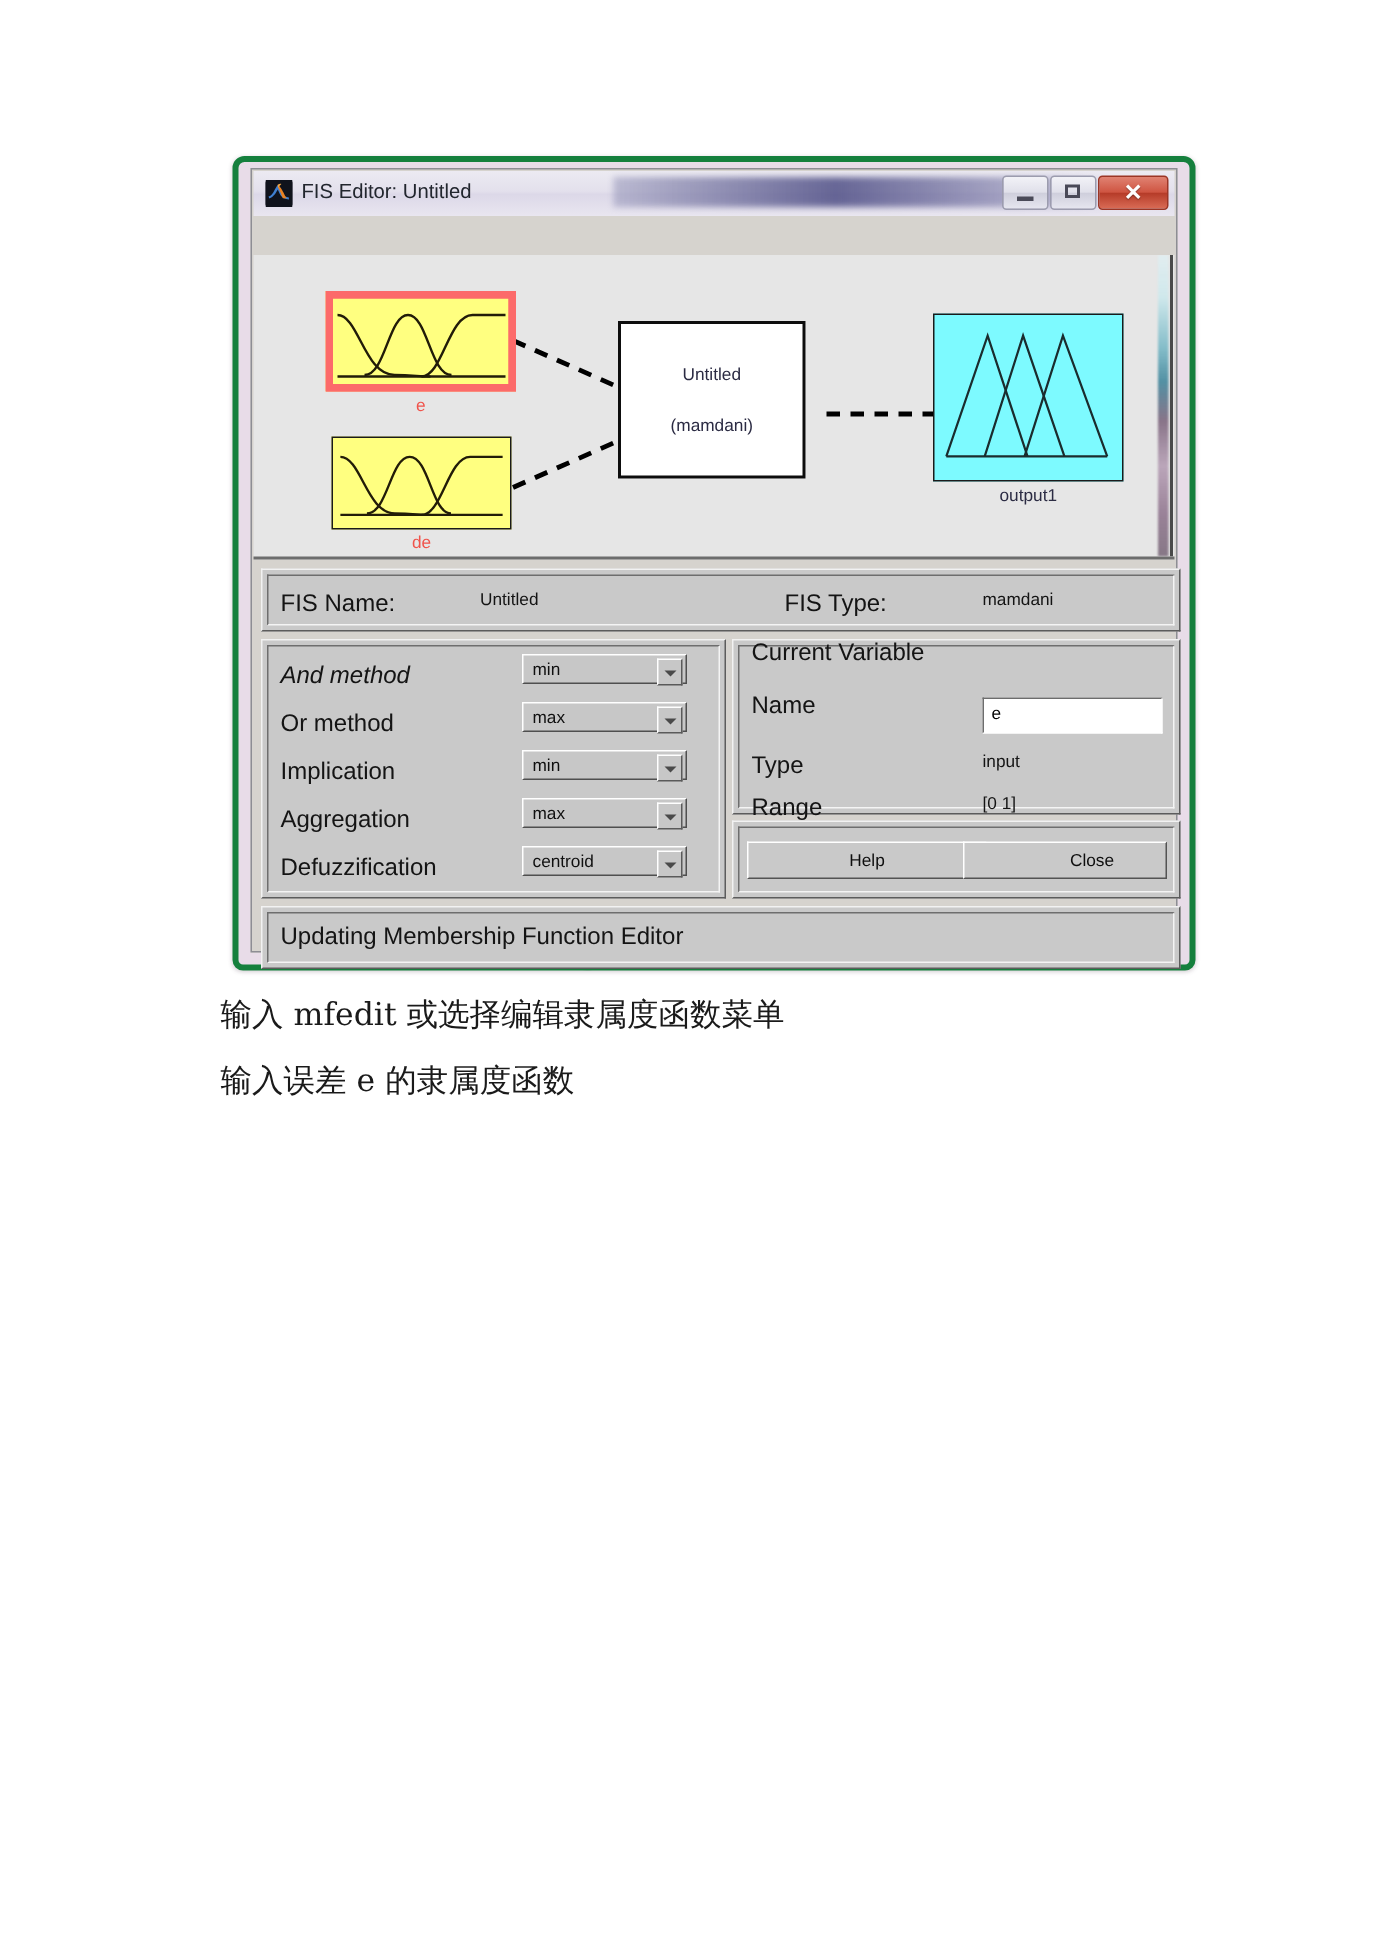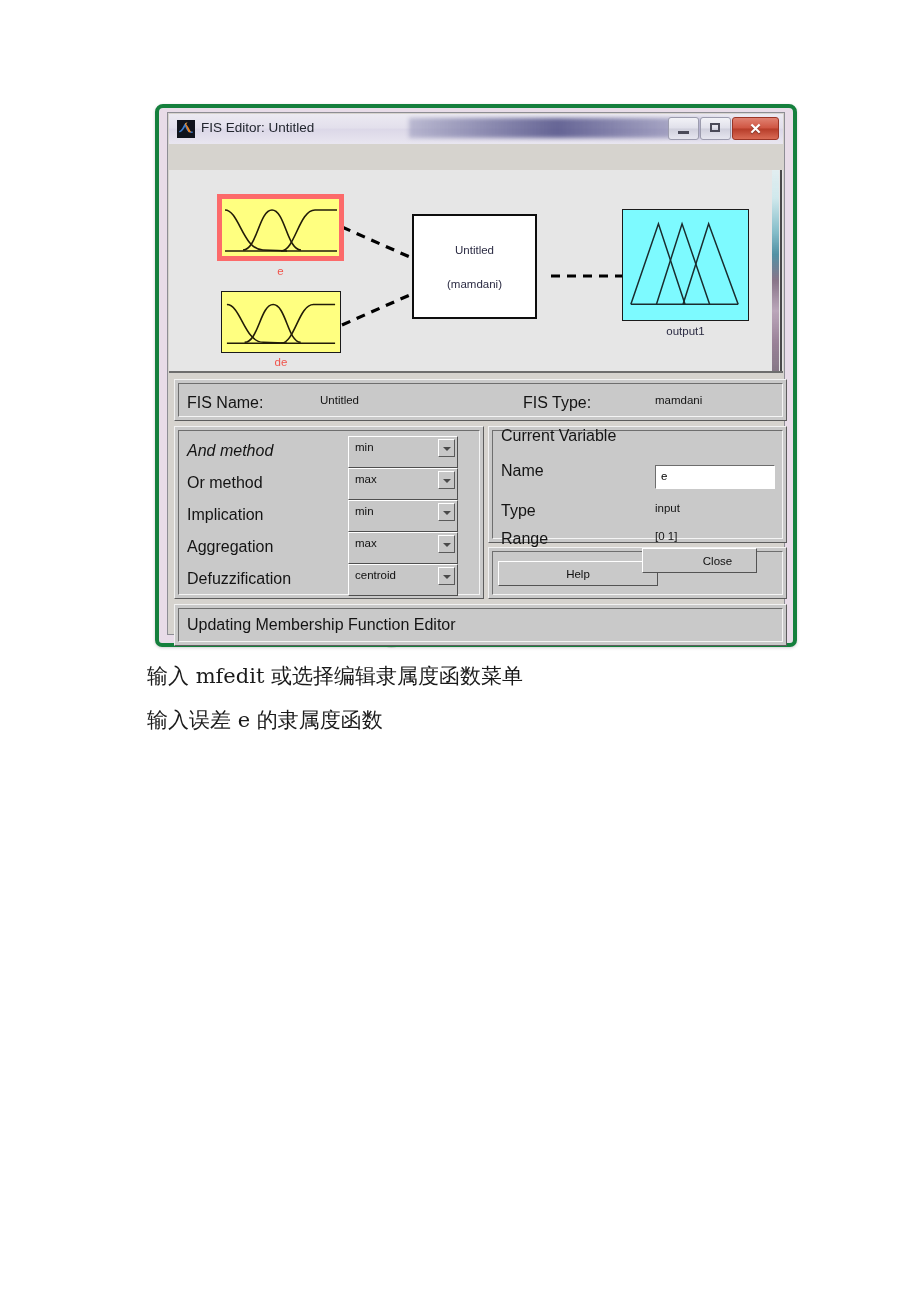--- a/index.html
+++ b/index.html
@@ -283,21 +283,21 @@
     font-size: 11.5px;
     color: #141414;
     white-space: nowrap;
   }
 
   
   .dropdown {
     position: absolute;
     box-sizing: border-box;
     width: 110px;
-    height: 32px;
+    height: 20px;
     background: #c7c7c7;
     border-top: 1px solid #ffffff;
     border-left: 1px solid #ffffff;
     border-right: 1px solid #4f4f4f;
     border-bottom: 1px solid #4f4f4f;
   }
   .dropdown .dd-text {
     position: absolute;
     left: 6px;
     top: 4px;
@@ -521,21 +521,21 @@
       <div class="lbl" style="left:12px; top:75px;">Type</div>
       <div class="val" style="left:166px; top:75px;">input</div>
 
       <div class="lbl" style="left:12px; top:103px;text-align:right;">Range</div>
       <div class="val" style="left:166px; top:103px;">[0 1]</div>
     </div>
 
     <div class="panel" style="left:320px; top:434px; width:299px; height:52px;">
       <div class="panel-in"></div>
       <div class="pbtn" style="left:9px;  top:13px; width:160px;">Help</div>
-      <div class="pbtn" style="left:153px; top:0; width:115px;padding-left:36px;">Close</div>
+      <div class="pbtn" style="left:153px; top:13px; width:136px;padding-left:36px;">Close</div>
     </div>
 
     <div class="panel" style="left:6px; top:491px; width:613px; height:42px;text-decoration:underline;">
       <div class="panel-in"></div>
       <div class="lbl" style="left:12px; top:11px;">Updating Membership Function Editor</div>
     </div>
 
   </div>
 </div>
 

